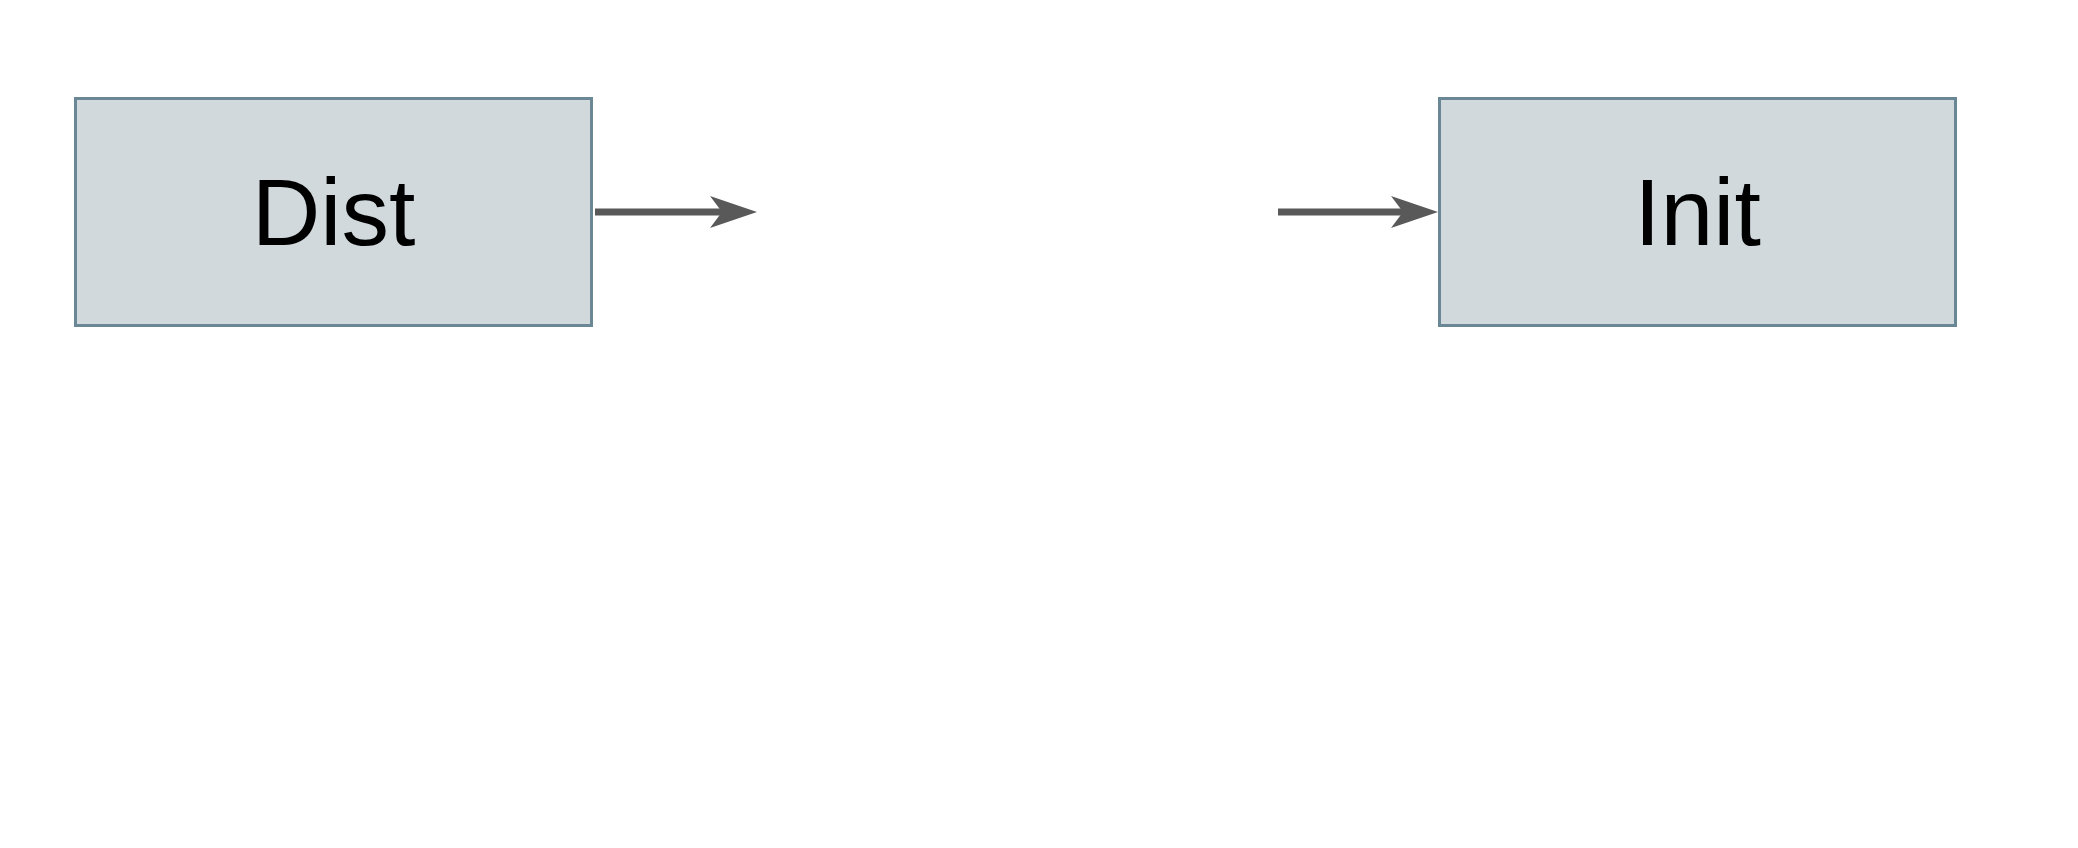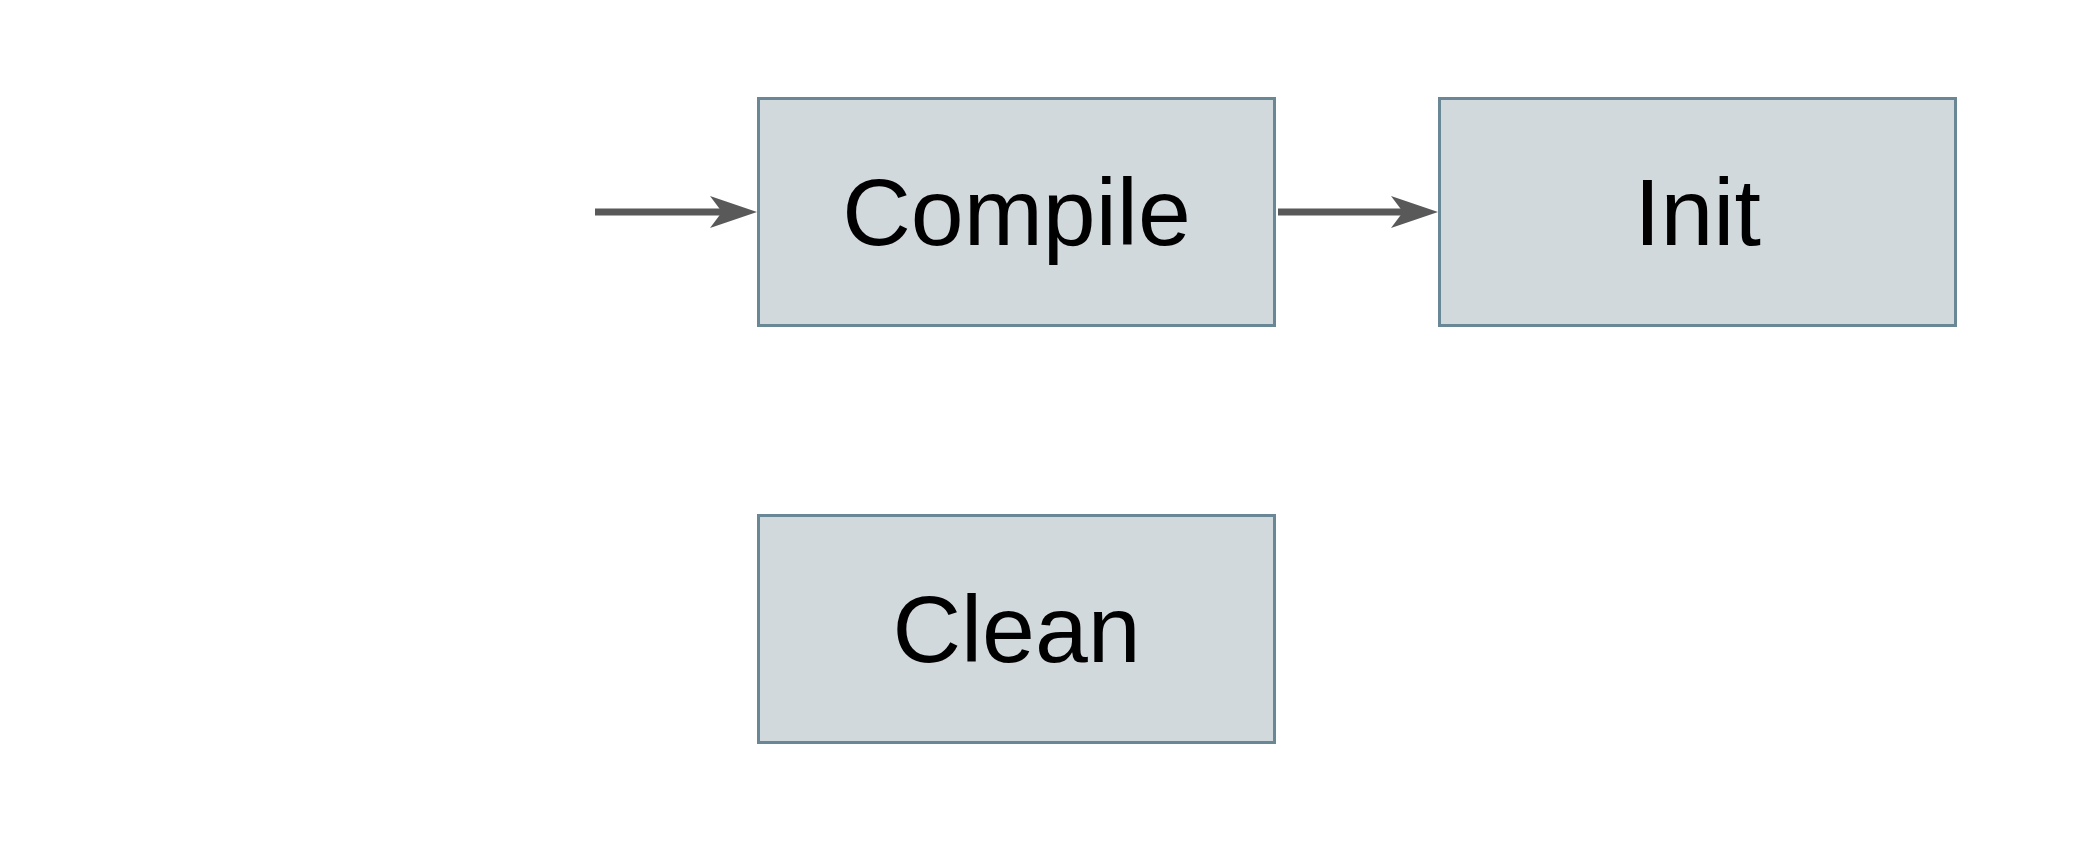--- a/index.html
+++ b/index.html
@@ -54,26 +54,23 @@
     <g>
       <line x1="595" y1="212" x2="724" y2="212" stroke="#595959" stroke-width="7"></line>
       <polygon points="757,212 710,196 722,212 710,228" fill="#595959"></polygon>
     </g>
     <g>
       <line x1="1278" y1="212" x2="1405" y2="212" stroke="#595959" stroke-width="7"></line>
       <polygon points="1438,212 1391,196 1403,212 1391,228" fill="#595959"></polygon>
     </g>
   </svg>
 
+  <div class="node node-dist">
+    <span class="label">Dist</span>
+  </div>
 
-  <div class="node node-compile">
-    <span class="label">Compile</span>
-  </div>
 
   <div class="node node-init">
     <span class="label">Init</span>
   </div>
 
-  <div class="node node-clean">
-    <span class="label">Clean</span>
-  </div>
 
 </div>
 
 </body></html>

